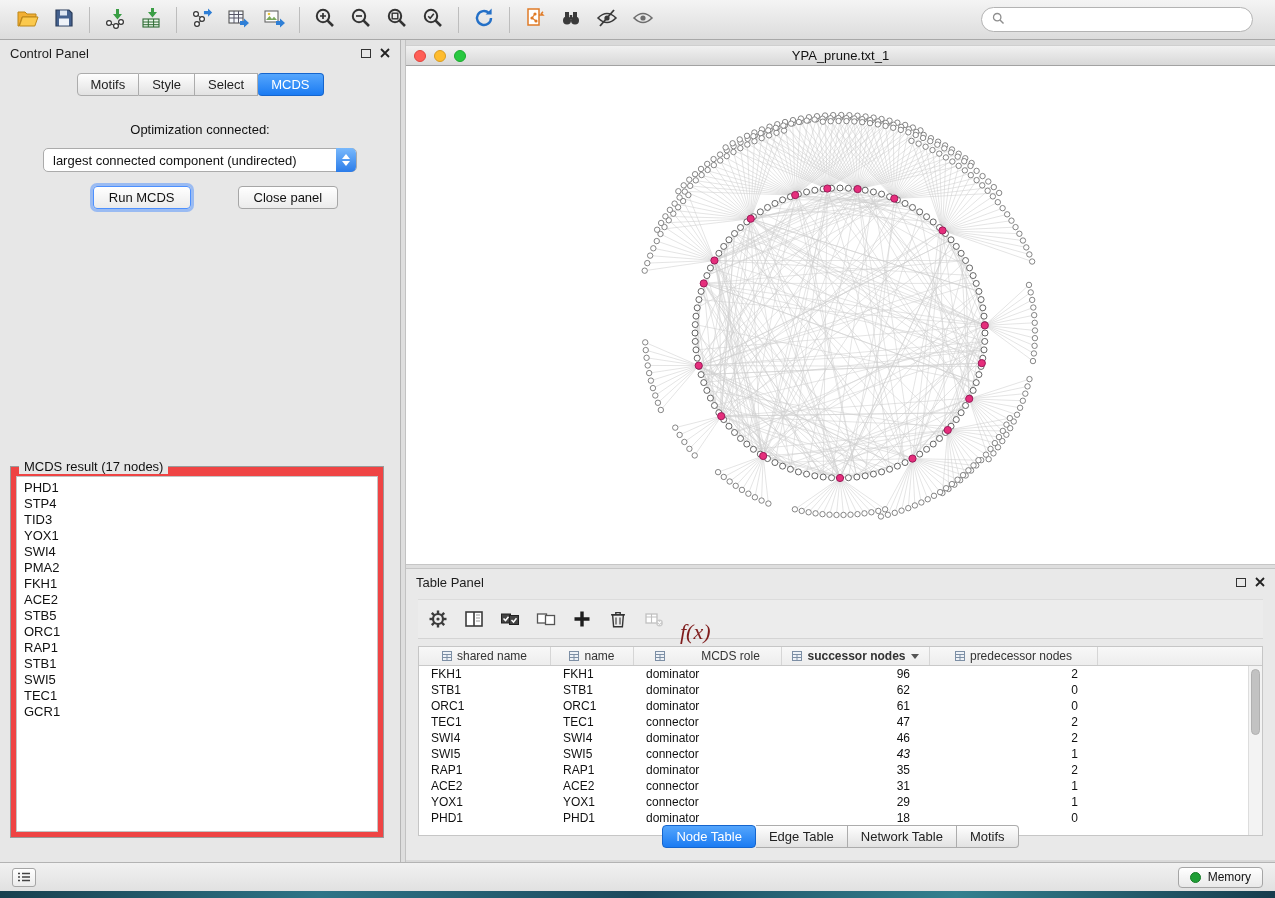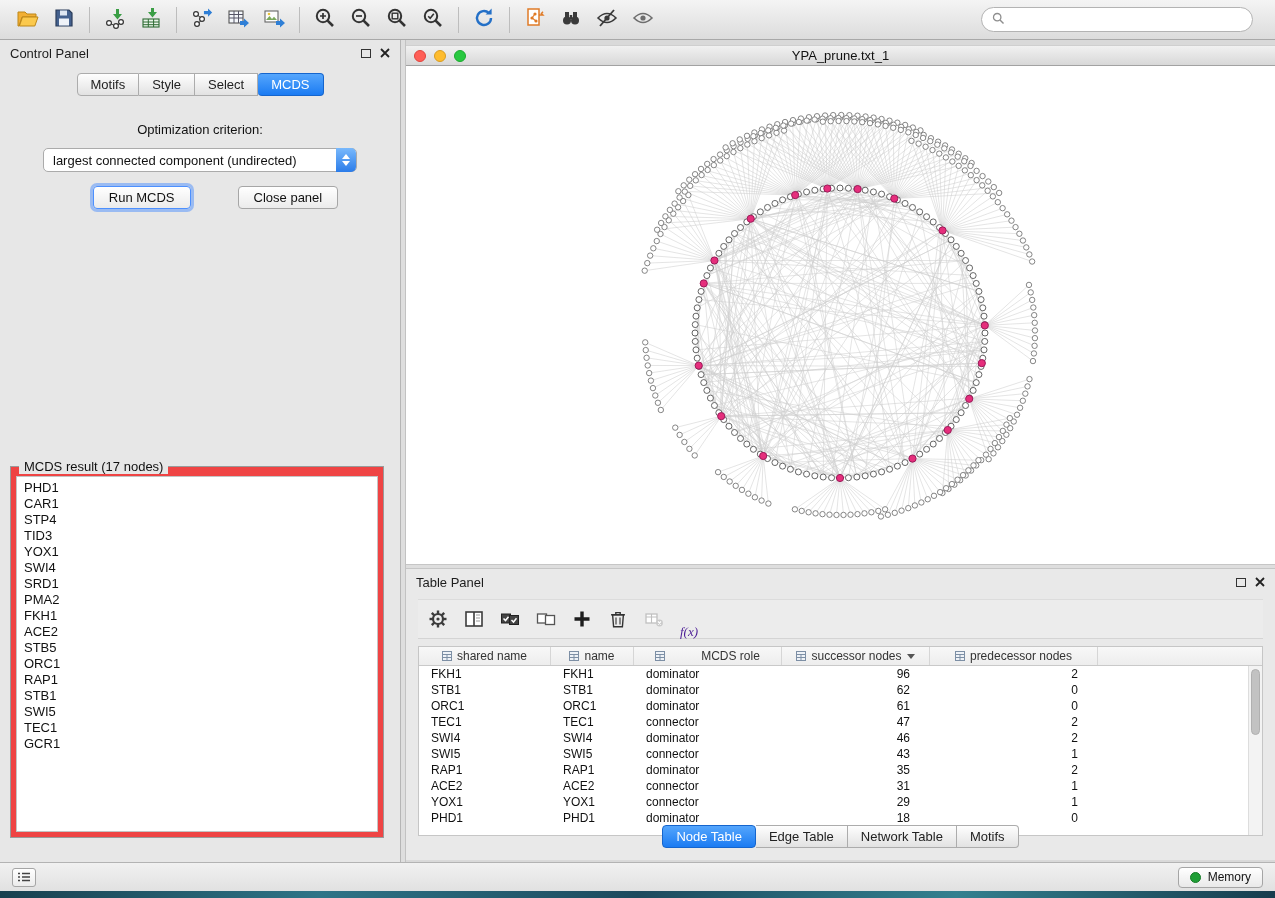--- a/index.html
+++ b/index.html
@@ -67,21 +67,21 @@
   .light.green{background:#28c840;border:1px solid #1aaa2e;}
   .net-title{position:absolute;left:0;right:0;text-align:center;font-size:13px;color:#111;}
   .net-canvas{height:498px;background:#fff;position:relative;overflow:hidden;}
   .hsplit{height:5px;background:#dedede;border-top:1px solid #c6c6c6;border-bottom:1px solid #c6c6c6;}
 
   
   .table-panel{background:#e9e9e9;height:291px;position:relative;}
   .tp-toolbar{margin:4px 12px 0 12px;height:40px;display:flex;align-items:center;gap:16px;
     border-top:1px solid #dcdcdc;border-bottom:1px solid #d4d4d4;background:#ececec;padding:0 10px;}
   .tp-toolbar .ticon svg{width:20px;height:20px;display:block;}
-  .fx-label{font-family:"Liberation Serif",serif;font-style:italic;font-size:13px;color:#4c1d95;margin-top:26px;}
+  .fx-label{font-family:"Liberation Serif",serif;font-style:italic;font-size:22px;color:#7f1d1d;margin-top:26px;}
   .table-wrap{margin:7px 12px 0 12px;background:#fff;border:1px solid #c6c6c6;height:190px;position:relative;overflow:hidden;}
   .thead{display:flex;height:19px;background:linear-gradient(#f8f8f8,#ededed);border-bottom:1px solid #c9c9c9;}
   .th{display:flex;align-items:center;justify-content:center;gap:5px;font-size:12px;color:#333;
     border-right:1px solid #d6d6d6;overflow:hidden;white-space:nowrap;}
   .hicon svg{display:block;}
   .chev{width:0;height:0;border-left:4px solid transparent;border-right:4px solid transparent;border-top:5px solid #555;}
   .tr{display:flex;height:16px;align-items:center;}
   .td{font-size:12px;color:#111;overflow:hidden;white-space:nowrap;padding-left:12px;}
   .td.num{text-align:right;padding-left:0;padding-right:20px;}
   .vscroll{position:absolute;right:0;top:19px;bottom:0;width:14px;background:#f3f3f3;border-left:1px solid #ddd;}
@@ -259,45 +259,43 @@
           </span>
       </span>
     </div>
     <div class="tabs" id="control-tabs" style="margin-top:7px;">
         <div class="tab">Motifs</div>
         <div class="tab">Style</div>
         <div class="tab">Select</div>
         <div class="tab selected">MCDS</div>
       </div>
 
-    <div class="opt-label">Optimization criterion:</div>
+    <div class="opt-label">Optimization connected:</div>
 
     <div class="dropdown">
       <span>largest connected component (undirected)</span>
       <span class="dd-stepper">
         <span class="arr-up"></span>
           <span class="arr-dn"></span>
       </span>
     </div>
 
     <div class="btn-row">
       <button class="btn focused">Run MCDS</button>
       <button class="btn">Close panel</button>
     </div>
 
     <div class="result-box">
       <span class="result-legend">MCDS result (17 nodes)</span>
       <div class="result-list" id="result-list">
           <div class="result-item">PHD1</div>
-          <div class="result-item">CAR1</div>
           <div class="result-item">STP4</div>
           <div class="result-item">TID3</div>
           <div class="result-item">YOX1</div>
           <div class="result-item">SWI4</div>
-          <div class="result-item">SRD1</div>
           <div class="result-item">PMA2</div>
           <div class="result-item">FKH1</div>
           <div class="result-item">ACE2</div>
           <div class="result-item">STB5</div>
           <div class="result-item">ORC1</div>
           <div class="result-item">RAP1</div>
           <div class="result-item">STB1</div>
           <div class="result-item">SWI5</div>
           <div class="result-item">TEC1</div>
           <div class="result-item">GCR1</div>
@@ -1378,21 +1376,21 @@
               <span class="hicon">
                 <svg width="10" height="10" viewBox="0 0 10 10">
                   <rect x="0.5" y="0.5" width="9" height="9" fill="#eef2f7" stroke="#7d8fa5"></rect>
                   <line x1="0.5" y1="3.5" x2="9.5" y2="3.5" stroke="#7d8fa5"></line>
                   <line x1="0.5" y1="6.5" x2="9.5" y2="6.5" stroke="#7d8fa5"></line>
                   <line x1="5" y1="3.5" x2="5" y2="9.5" stroke="#7d8fa5"></line>
                 </svg>
               </span>
               <span>MCDS role</span>
             </div>
-            <div class="th" style="width: 148px;">
+            <div class="th" style="width: 148px; font-weight: bold;">
               <span class="hicon">
                 <svg width="10" height="10" viewBox="0 0 10 10">
                   <rect x="0.5" y="0.5" width="9" height="9" fill="#eef2f7" stroke="#7d8fa5"></rect>
                   <line x1="0.5" y1="3.5" x2="9.5" y2="3.5" stroke="#7d8fa5"></line>
                   <line x1="0.5" y1="6.5" x2="9.5" y2="6.5" stroke="#7d8fa5"></line>
                   <line x1="5" y1="3.5" x2="5" y2="9.5" stroke="#7d8fa5"></line>
                 </svg>
               </span>
               <span>successor nodes</span>
               <span class="chev"></span>
@@ -1442,21 +1440,21 @@
               <div class="td" style="width: 132px;">SWI4</div>
               <div class="td" style="width: 83px;">SWI4</div>
               <div class="td" style="width: 148px;">dominator</div>
               <div class="td num" style="width: 148px;">46</div>
               <div class="td num" style="width: 168px;">2</div>
             </div>
             <div class="tr">
               <div class="td" style="width: 132px;">SWI5</div>
               <div class="td" style="width: 83px;">SWI5</div>
               <div class="td" style="width: 148px;">connector</div>
-              <div class="td num" style="width: 148px;">43</div>
+              <div class="td num" style="width: 148px; font-style: italic;">43</div>
               <div class="td num" style="width: 168px;">1</div>
             </div>
             <div class="tr">
               <div class="td" style="width: 132px;">RAP1</div>
               <div class="td" style="width: 83px;">RAP1</div>
               <div class="td" style="width: 148px;">dominator</div>
               <div class="td num" style="width: 148px;">35</div>
               <div class="td num" style="width: 168px;">2</div>
             </div>
             <div class="tr">

